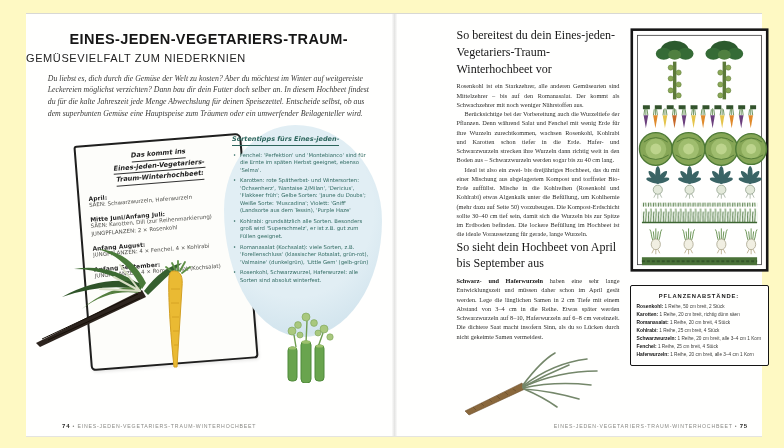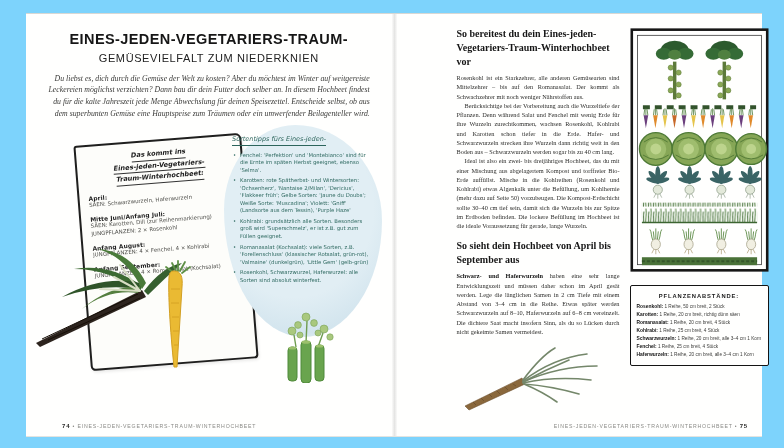--- a/index.html
+++ b/index.html
@@ -1,56 +1,56 @@
 <!DOCTYPE html>
 <html lang="de"><head>
 <meta charset="utf-8">
 <style>
   html,body{margin:0;padding:0;}
   body{width:784px;height:448px;background:#fbfbfa;font-family:"Liberation Serif",serif;color:#1d1d1c;overflow:hidden;}
-  .spread{position:absolute;inset:0;background:#7dd3fc;}
+  .spread{position:absolute;inset:0;background:#fef9c3;}
   .book{position:absolute;left:26px;top:13px;width:736px;height:422px;display:flex;border-top:1px solid #d8d8d4;border-bottom:1px solid #e4e4e0;background:#fffffe;}
   .page{position:relative;flex:1;}
   .gutter{width:5px;background:linear-gradient(90deg,rgba(0,0,0,0.02),rgba(0,0,0,0.10),rgba(0,0,0,0.02));}
 
   
   .lp-title{margin-top:17px;text-align:center;font-family:"Liberation Sans",sans-serif;font-weight:bold;font-size:14.5px;line-height:1.22;letter-spacing:.4px;color:#161616;}
   .lp-title span{display:block;}
-  .lp-subtitle{margin-top:3px;text-align:center;font-family:"Liberation Sans",sans-serif;font-weight:normal;font-size:11px;letter-spacing:.6px;color:#222;}
-  .lp-intro{width:322px;margin:9px auto 0;font-style:italic;font-size:7.8px;line-height:1.5;text-align:right;color:#3a3a38;}
+  .lp-subtitle{margin-top:3px;text-align:left;font-family:"Liberation Sans",sans-serif;font-weight:normal;font-size:11px;letter-spacing:.6px;color:#222;}
+  .lp-intro{width:322px;margin:9px auto 0;font-style:italic;font-size:7.8px;line-height:1.5;text-align:left;color:#3a3a38;}
   .lp-content{position:relative;height:258px;margin-top:4px;}
 
   .notebook{position:absolute;left:56px;top:16px;width:146px;height:208px;background:#fdfdfa;border:2.5px solid #1f1f1e;border-radius:3px 6px 4px 5px;transform:rotate(-4.5deg);padding:7px 9px;box-shadow:1px 2px 3px rgba(0,0,0,.08);}
   .nb-title{text-align:center;font-family:"DejaVu Sans",sans-serif;font-style:italic;font-weight:bold;font-size:6.6px;line-height:1.55;color:#222;}
   .nb-title span{display:inline-block;border-bottom:1px solid #333;padding-bottom:.5px;}
   .nb-entry{margin-top:7px;font-family:"DejaVu Sans",sans-serif;}
   .nb-when{font-size:5.9px;font-weight:bold;color:#1e1e1e;letter-spacing:.1px;}
   .nb-line{font-size:5.5px;line-height:1.45;color:#4c4c48;}
 
   .tips{position:absolute;left:198px;top:2px;width:158px;height:212px;padding:9px 8px 8px;box-sizing:border-box;
         background:radial-gradient(ellipse 90% 75% at 45% 40%, #e1eef4 55%, #d3e5ee 78%, rgba(211,229,238,0) 100%);
         border-radius:45% 55% 50% 50% / 40% 45% 55% 60%;}
-  .tips-title{font-family:"DejaVu Sans",sans-serif;font-style:italic;font-weight:normal;font-size:6.5px;line-height:1.6;color:#2c655c;}
+  .tips-title{font-family:"DejaVu Sans",sans-serif;font-style:italic;font-weight:bold;font-size:6.5px;line-height:1.6;color:#2c655c;}
   .tips-title span{display:inline-block;border-bottom:1px solid #2c655c;}
   .tips ul{margin:6px 0 0;padding:0 0 0 8px;list-style:none;}
   .tips li{position:relative;font-family:"DejaVu Sans",sans-serif;font-size:5.3px;line-height:1.42;color:#2f6a61;margin-bottom:3px;}
   .tips li::before{content:"•";position:absolute;left:-7px;top:0;color:#2f6a61;}
 
   .footer{position:absolute;bottom:7px;font-family:"Liberation Sans",sans-serif;font-size:5.2px;letter-spacing:.8px;color:#8a8a86;}
   .footer .pgnum{font-weight:bold;color:#2c2c2a;font-size:6px;}
   .footer-left{left:36px;}
   .footer-right{right:14px;}
 
   .illus{position:absolute;}
 
   
   .rp-body{position:absolute;left:60px;top:13px;width:312px;display:flex;gap:10px;}
   .rp-text{width:163px;}
-  .rp-text h3{margin:0 0 4px;font-size:10px;line-height:1.4;font-weight:bold;color:#161616;}
-  .rp-text h3.second{margin-top:9px;}
+  .rp-text h3{margin:0 0 4px;font-size:12px;line-height:1.4;font-weight:normal;color:#161616;}
+  .rp-text h3.second{}
   .rp-text p{margin:0;font-size:6.3px;line-height:1.47;text-align:justify;color:#2e2e2c;}
   .rp-text p.indent{text-indent:8px;}
   .rp-text p b{color:#141414;}
   .rp-illus{width:139px;}
 
   .spacing-box{margin-top:12px;border:1.6px solid #141414;border-radius:2px;padding:7px 6px 6px;background:#fffffe;}
   .sb-title{text-align:center;font-family:"Liberation Sans",sans-serif;font-size:5.8px;font-weight:bold;letter-spacing:.9px;color:#1a1a1a;margin-bottom:4px;}
   .sb-row{font-family:"Liberation Sans",sans-serif;font-size:4.7px;line-height:1.62;color:#3c3c3a;}
   .sb-row b{color:#131313;font-size:4.9px;}
 </style>

